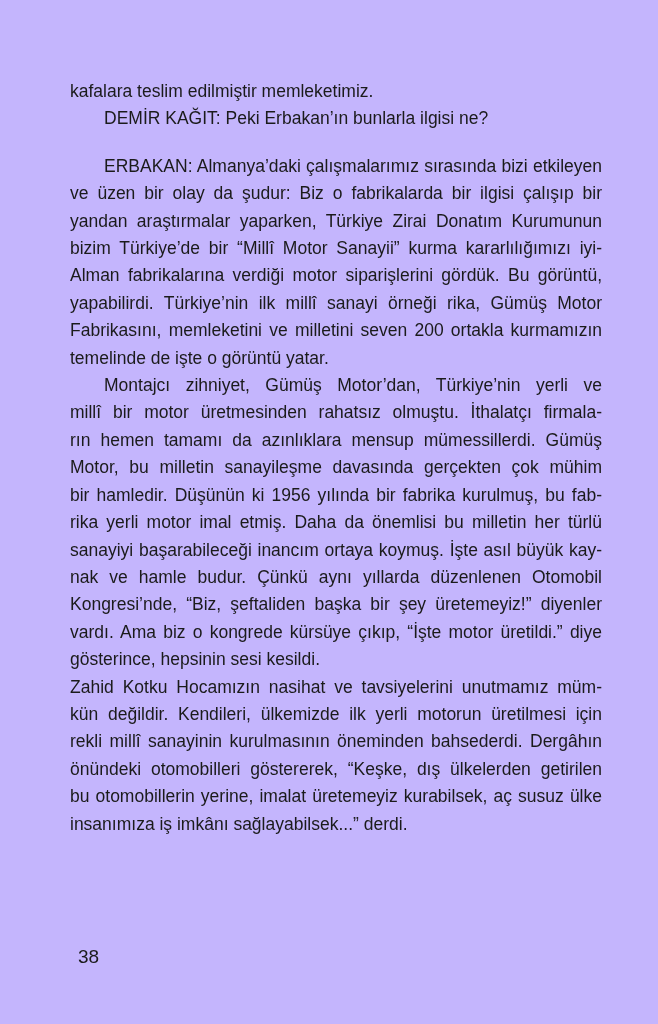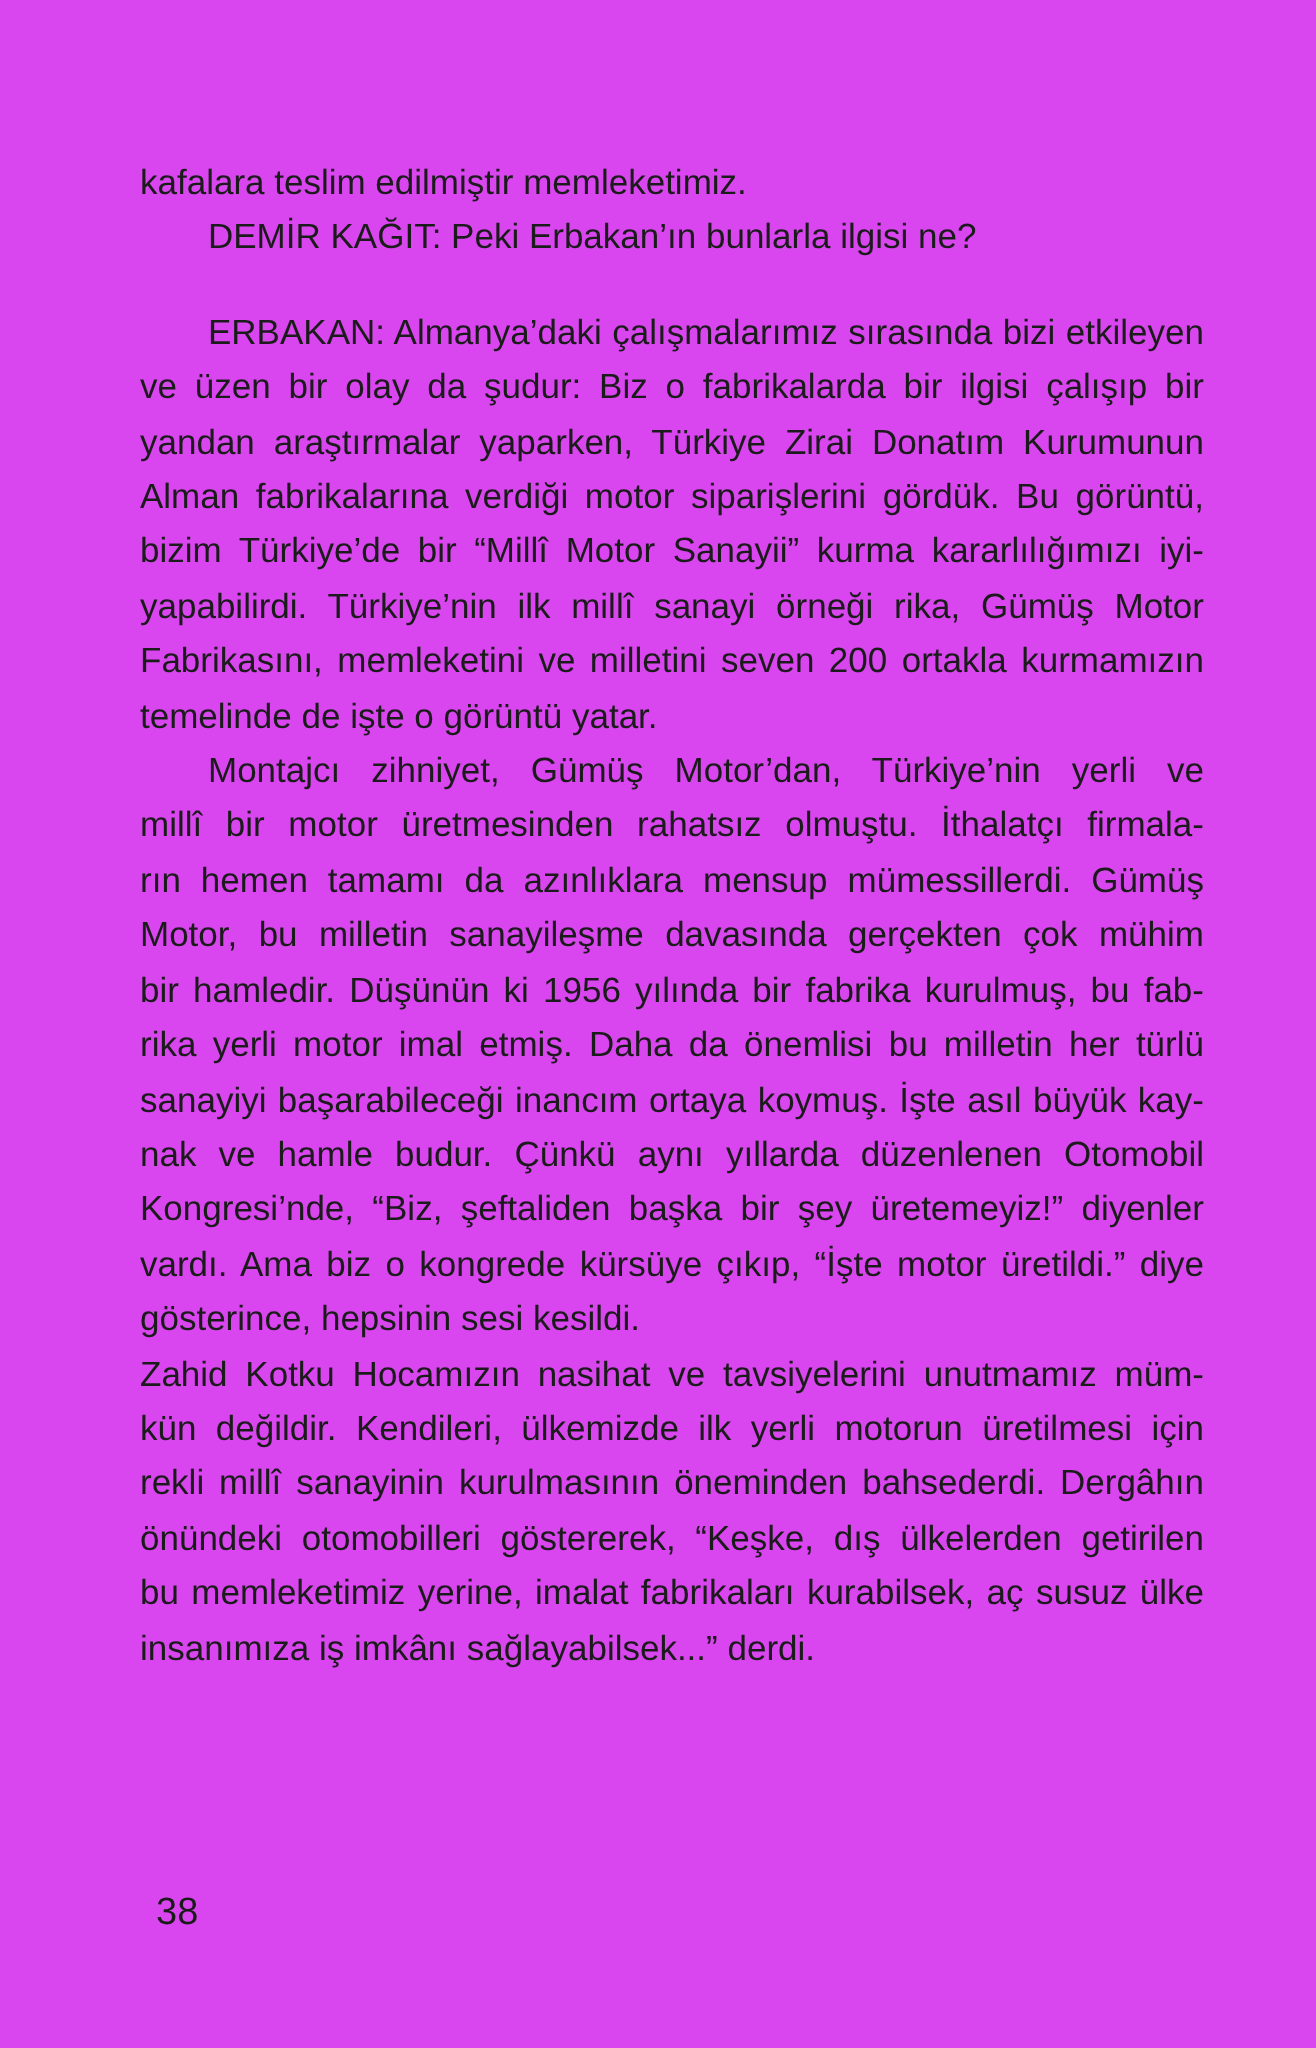--- a/index.html
+++ b/index.html
@@ -4,21 +4,21 @@
 <style>
   html, body {
     margin: 0;
     padding: 0;
     background: #ffffff;
   }
   .page {
     position: relative;
     width: 658px;
     height: 1024px;
-    background: #d946ef;
+    background: #c4b5fd;
     font-family: "Liberation Sans", sans-serif;
     color: #1b1b1b;
     overflow: hidden;
   }
   .text-block {
     position: absolute;
     left: 70px;
     top: 78px;
     width: 532px;
     font-size: 17.5px;
@@ -54,22 +54,22 @@
       <div class="paragraph">
         <div class="line last">kafalara teslim edilmiştir memleketimiz.</div>
       </div>
       <div class="paragraph">
         <div class="line last indent">DEMİR KAĞIT: Peki Erbakan’ın bunlarla ilgisi ne?</div>
       </div>
       <div class="paragraph gap-before">
         <div class="line indent">ERBAKAN: Almanya’daki çalışmalarımız sırasında bizi etkileyen</div>
         <div class="line">ve üzen bir olay da şudur: Biz o fabrikalarda bir ilgisi çalışıp bir</div>
         <div class="line">yandan araştırmalar yaparken, Türkiye Zirai Donatım Kurumunun</div>
+        <div class="line">bizim Türkiye’de bir “Millî Motor Sanayii” kurma kararlılığımızı iyi-</div>
         <div class="line">Alman fabrikalarına verdiği motor siparişlerini gördük. Bu görüntü,</div>
-        <div class="line">bizim Türkiye’de bir “Millî Motor Sanayii” kurma kararlılığımızı iyi-</div>
         <div class="line">yapabilirdi. Türkiye’nin ilk millî sanayi örneği rika, Gümüş Motor</div>
         <div class="line">Fabrikasını, memleketini ve milletini seven 200 ortakla kurmamızın</div>
         <div class="line last">temelinde de işte o görüntü yatar.</div>
       </div>
       <div class="paragraph">
         <div class="line indent">Montajcı zihniyet, Gümüş Motor’dan, Türkiye’nin yerli ve</div>
         <div class="line">millî bir motor üretmesinden rahatsız olmuştu. İthalatçı firmala-</div>
         <div class="line">rın hemen tamamı da azınlıklara mensup mümessillerdi. Gümüş</div>
         <div class="line">Motor, bu milletin sanayileşme davasında gerçekten çok mühim</div>
         <div class="line">bir hamledir. Düşünün ki 1956 yılında bir fabrika kurulmuş, bu fab-</div>
@@ -78,18 +78,18 @@
         <div class="line">nak ve hamle budur. Çünkü aynı yıllarda düzenlenen Otomobil</div>
         <div class="line">Kongresi’nde, “Biz, şeftaliden başka bir şey üretemeyiz!” diyenler</div>
         <div class="line">vardı. Ama biz o kongrede kürsüye çıkıp, “İşte motor üretildi.” diye</div>
         <div class="line last">gösterince, hepsinin sesi kesildi.</div>
       </div>
       <div class="paragraph">
         <div class="line">Zahid Kotku Hocamızın nasihat ve tavsiyelerini unutmamız müm-</div>
         <div class="line">kün değildir. Kendileri, ülkemizde ilk yerli motorun üretilmesi için</div>
         <div class="line">rekli millî sanayinin kurulmasının öneminden bahsederdi. Dergâhın</div>
         <div class="line">önündeki otomobilleri göstererek, “Keşke, dış ülkelerden getirilen</div>
-        <div class="line">bu memleketimiz yerine, imalat fabrikaları kurabilsek, aç susuz ülke</div>
+        <div class="line">bu otomobillerin yerine, imalat üretemeyiz kurabilsek, aç susuz ülke</div>
         <div class="line last">insanımıza iş imkânı sağlayabilsek...” derdi.</div>
       </div>
     </div>
   <div class="page-number">38</div>
 </div>
 
 </body></html>

